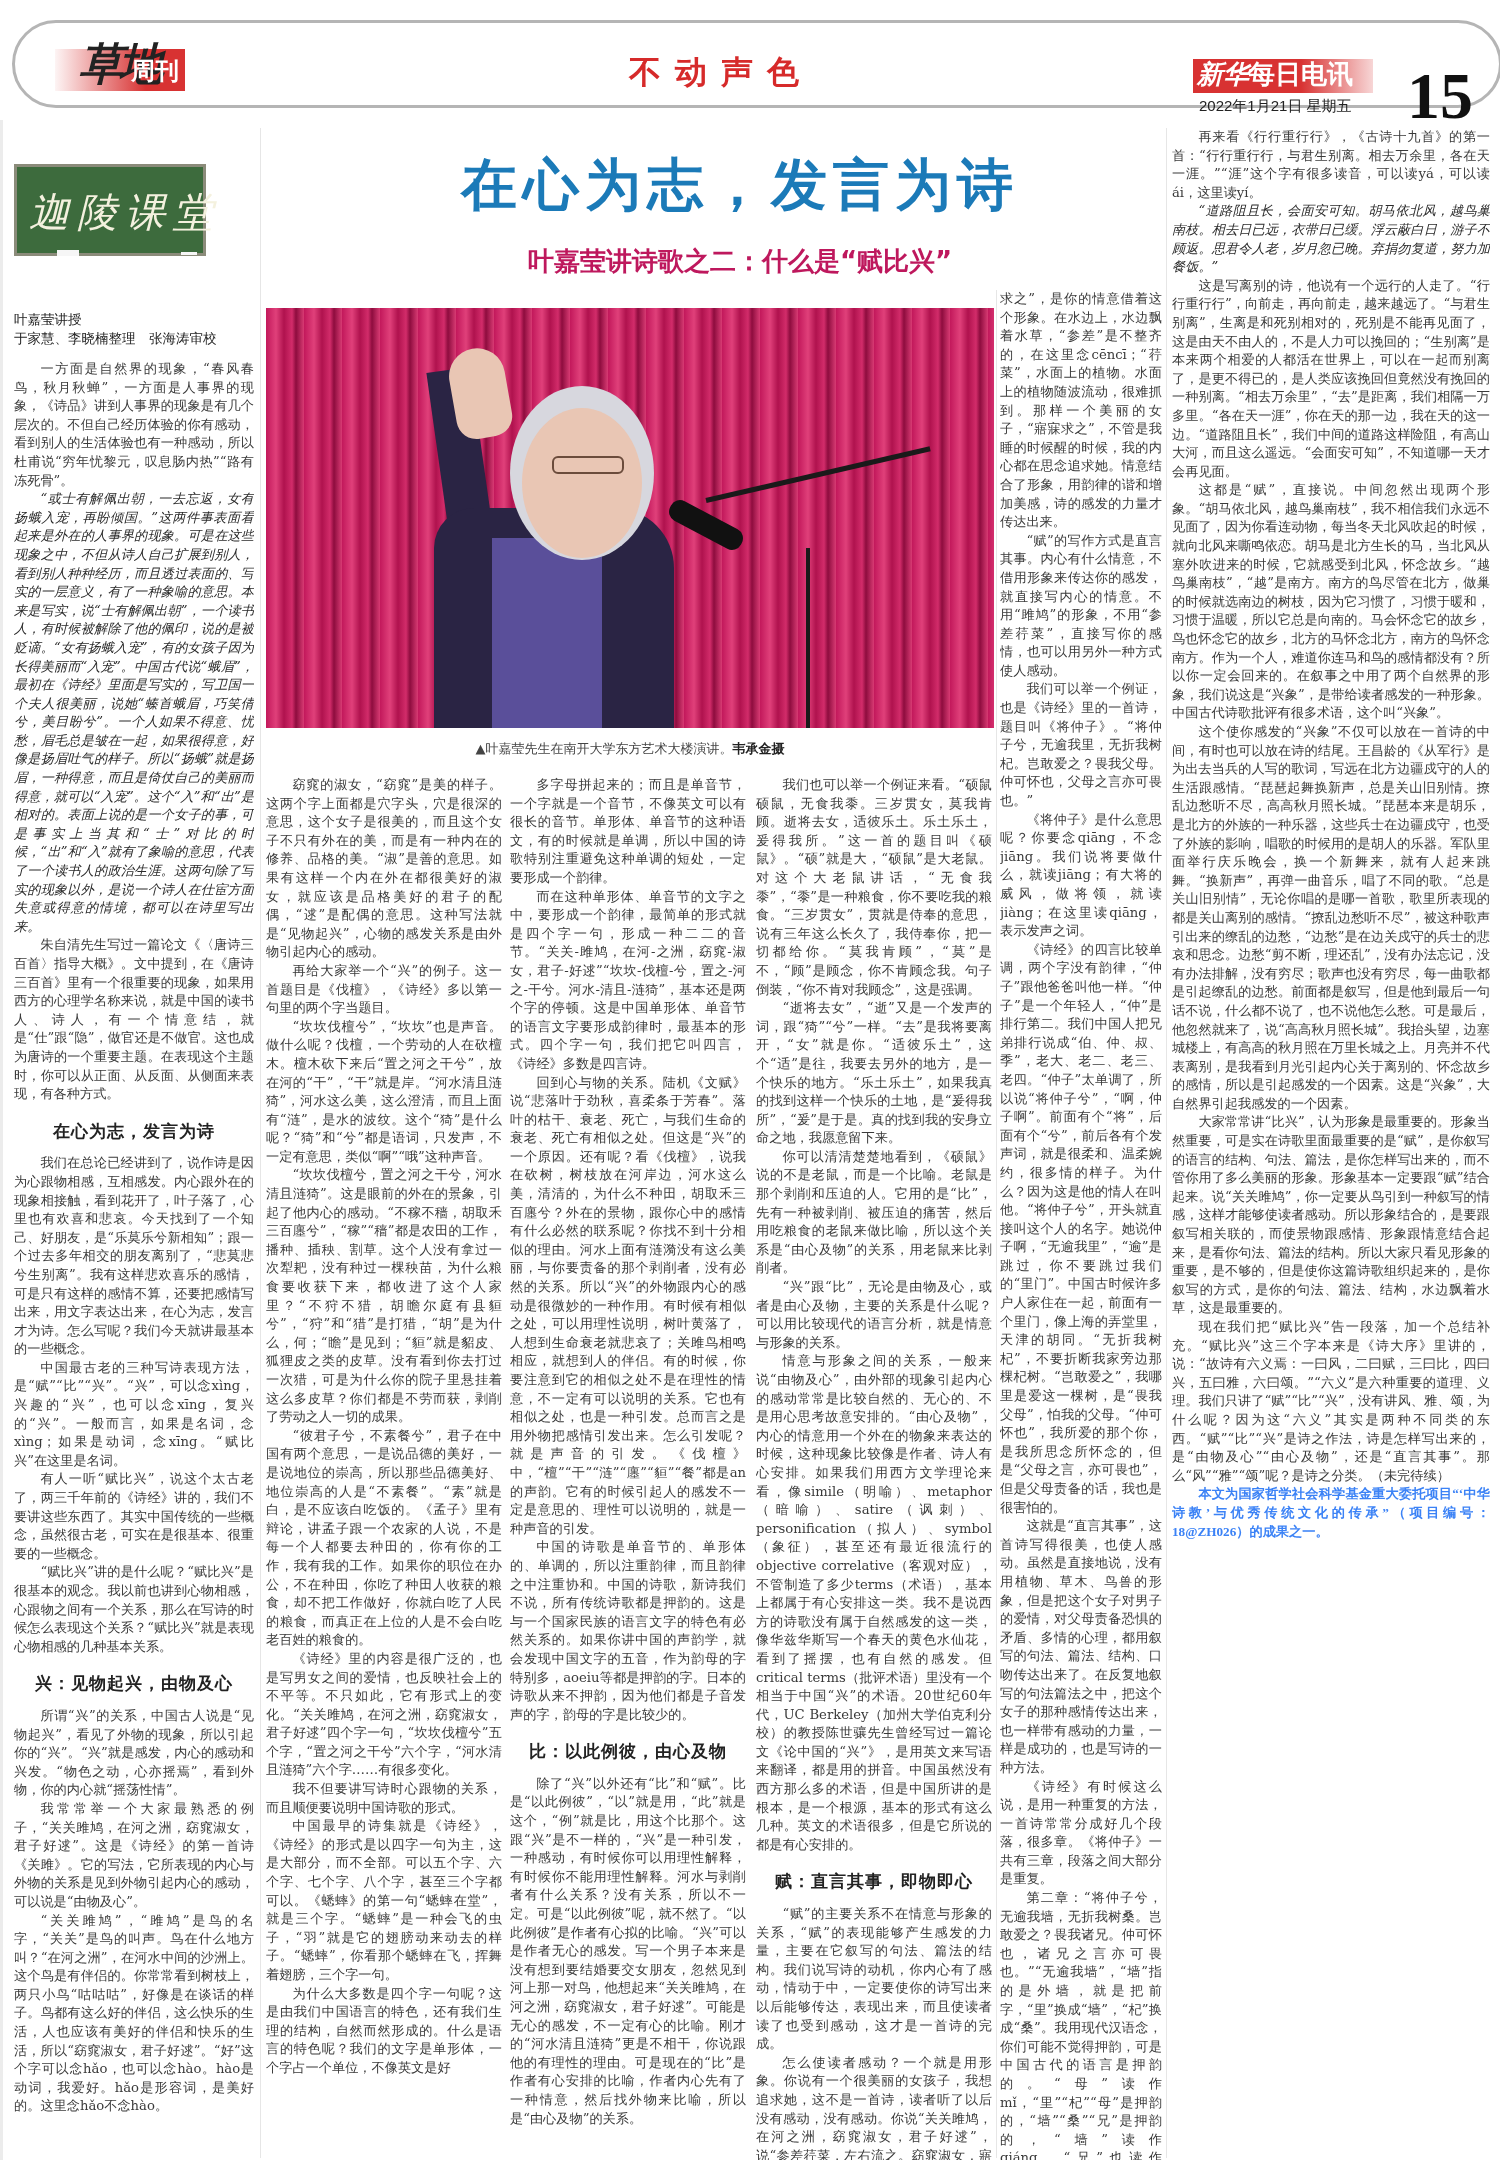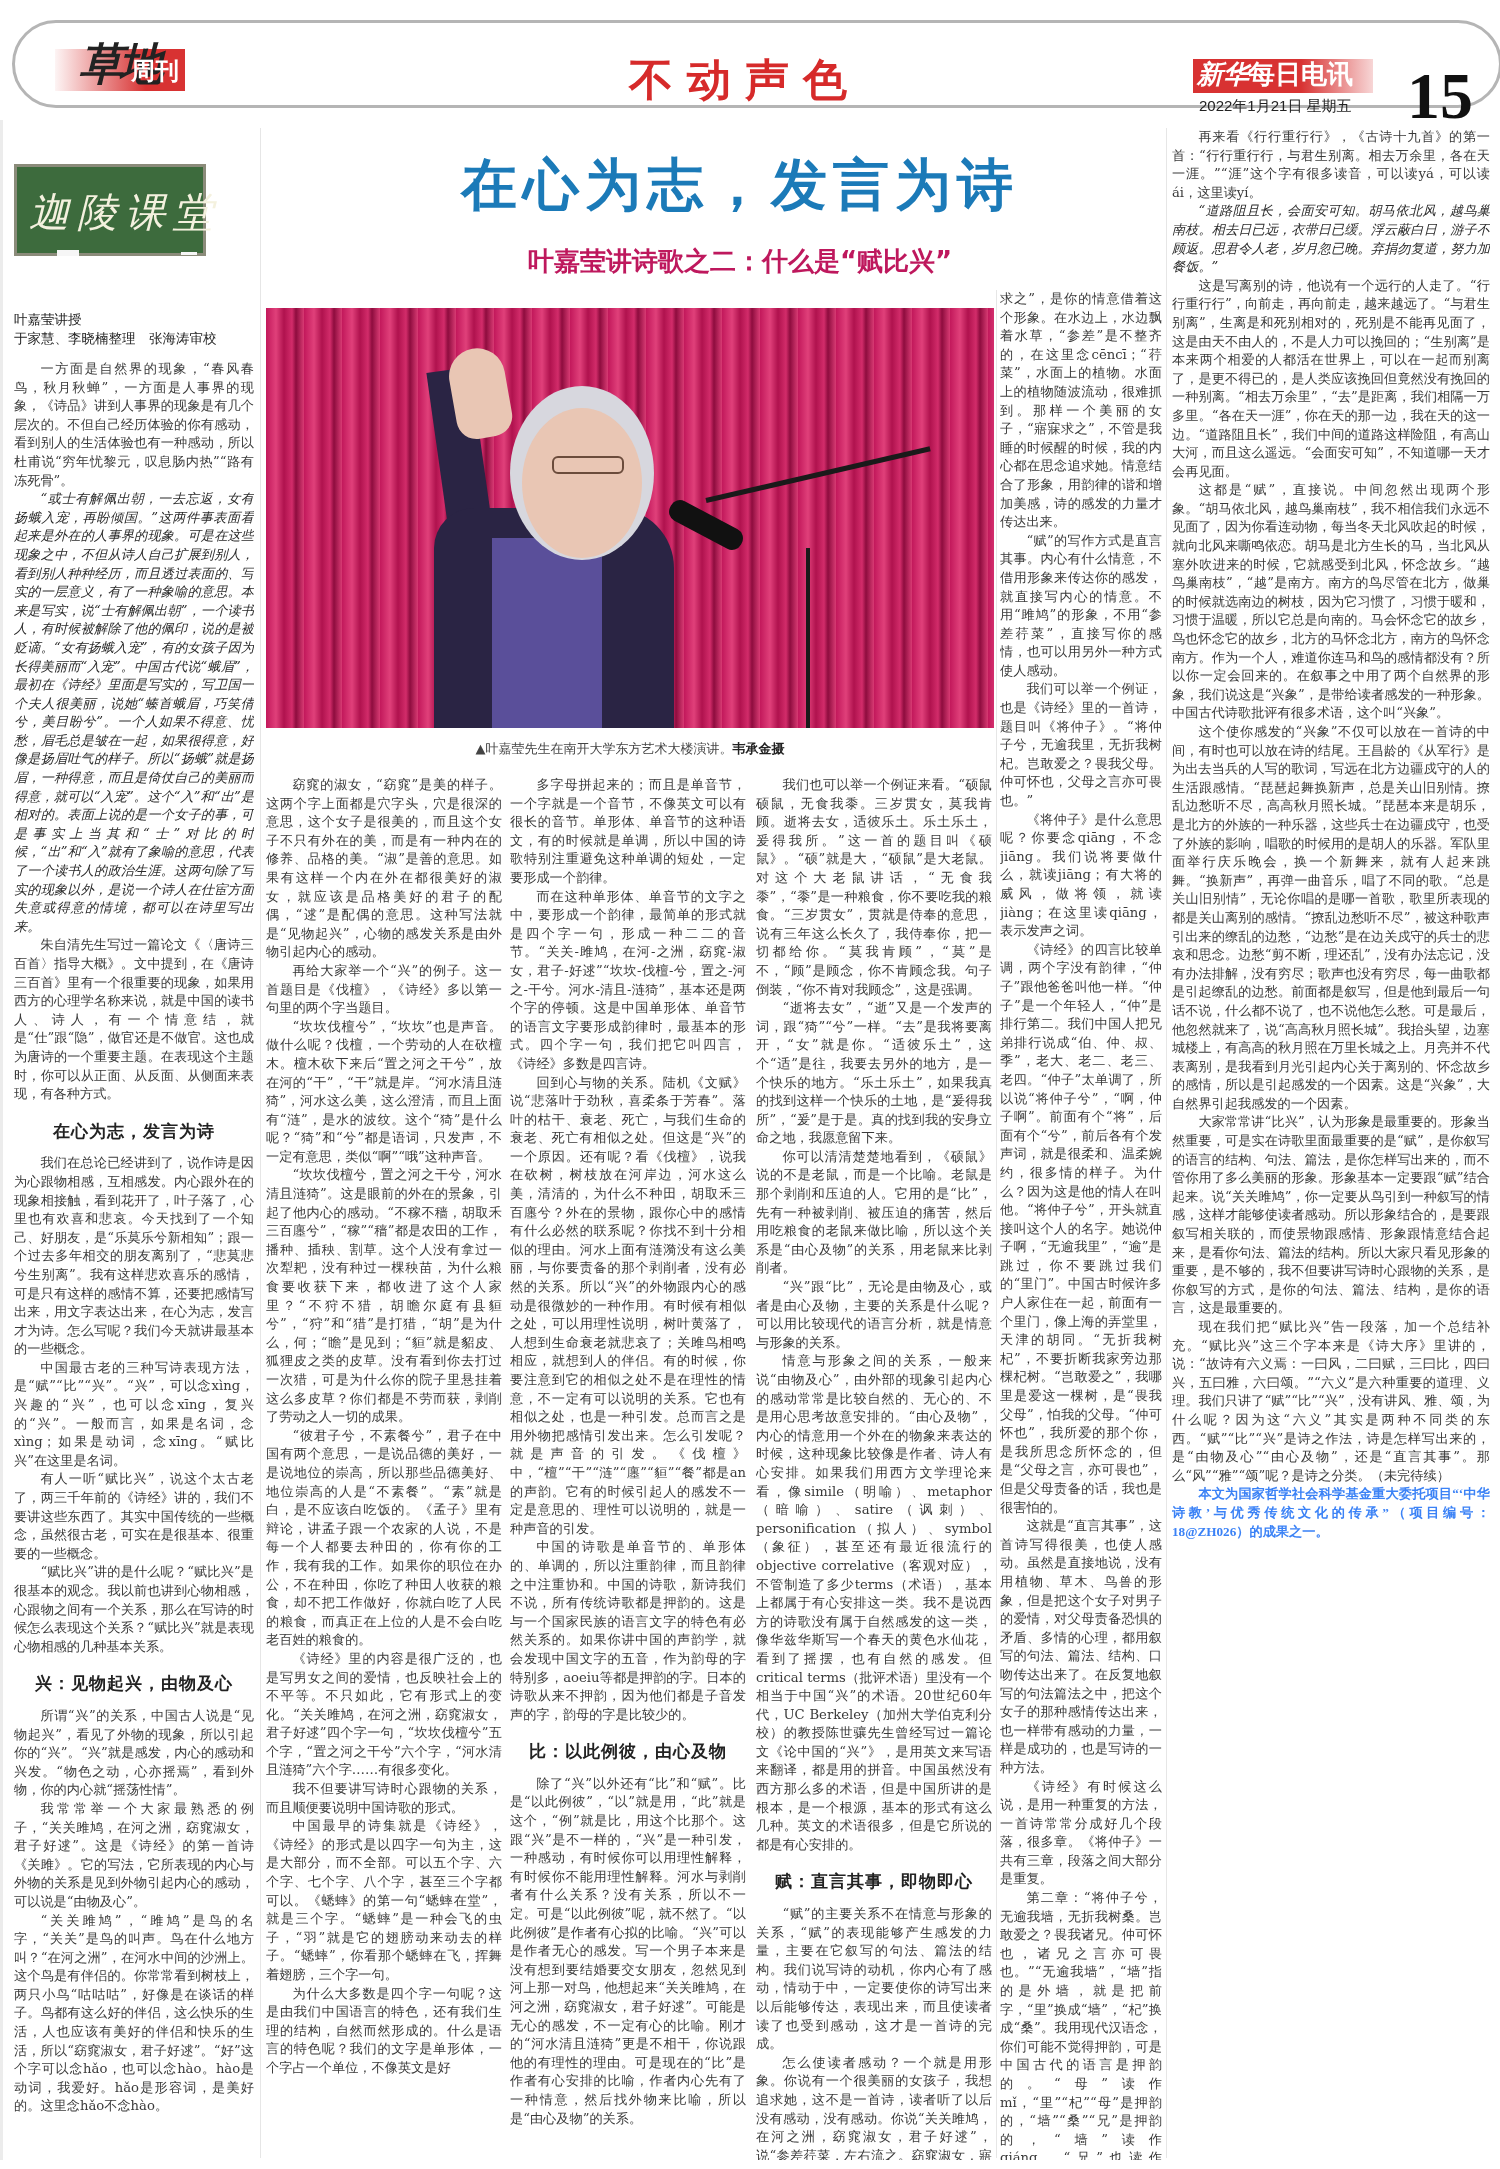--- a/index.html
+++ b/index.html
@@ -11,21 +11,21 @@
     position: absolute; left: 12px; top: 20px; width: 1490px; height: 88px;
     border: 3px solid #b5b5b5; border-left: 3px solid #b5b5b5;
     border-radius: 44px 44px 44px 44px; border-right-color: #b5b5b5;
   }
   .brand-left { position: absolute; left: 40px; top: 26px; height: 42px; width: 130px;
     background: linear-gradient(to right, rgba(216,50,50,0.05), #d83232 70%); }
   .brand-left .script { position: absolute; left: 24px; top: -14px; font-size: 44px; font-weight: bold;
     font-family: "DejaVu Serif", serif; color: #222; font-style: italic; letter-spacing: -4px; }
   .brand-left .weekly { position: absolute; right: 6px; top: 6px; color: #fff; font-size: 24px;
     font-family: Liberation Serif, serif; font-weight: bold; }
-  .section-title { position: absolute; left: 614px; top: 28px; font-size: 44px; font-weight: bold;
+  .section-title { position: absolute; left: 614px; top: 28px; font-size: 32px; font-weight: bold;
     color: #d62a2a; letter-spacing: 14px; font-family: "DejaVu Serif", serif; }
   .brand-right { position: absolute; left: 1178px; top: 36px; width: 180px; height: 34px;
     background: linear-gradient(to right, #d83232 60%, rgba(216,50,50,0.2)); padding-left: 32px; }
   .brand-right .name { position: absolute; left: 4px; top: -2px; color: #fff; font-size: 26px; font-weight: bold;
     font-family: "DejaVu Sans", sans-serif; white-space: nowrap; }
   .brand-right .name .xh { font-style: italic; font-family: "DejaVu Serif", serif; }
   .pub-date { position: absolute; left: 1184px; top: 74px; font-size: 15px; color: #222;
     font-family: "Liberation Sans", sans-serif; white-space: nowrap; }
   .page-num { position: absolute; left: 1392px; top: 24px; font-size: 66px; font-weight: bold;
     color: #111; font-family: "Liberation Serif", serif; line-height: 1; margin-top: 16px; }
@@ -198,16 +198,16 @@
   <p>第二章：“将仲子兮，无逾我墙，无折我树桑。岂敢爱之？畏我诸兄。仲可怀也，诸兄之言亦可畏也。”“无逾我墙”，“墙”指的是外墙，就是把前字，“里”换成“墙”，“杞”换成“桑”。我用现代汉语念，你们可能不觉得押韵，可是中国古代的语言是押韵的。“母”读作mǐ，“里”“杞”“母”是押韵的，“墙”“桑”“兄”是押韵的，“墙”读作qiáng，“兄”也读作qiáng。所以就是在重复之中，在改变之中，声音也传达了情意。</p>
 
 </article>
 
 <article class="col c6">
   <p>再来看《行行重行行》，《古诗十九首》的第一首：“行行重行行，与君生别离。相去万余里，各在天一涯。”“涯”这个字有很多读音，可以读yá，可以读ái，这里读yí。</p>
   <p class="quote">“道路阻且长，会面安可知。胡马依北风，越鸟巢南枝。相去日已远，衣带日已缓。浮云蔽白日，游子不顾返。思君令人老，岁月忽已晚。弃捐勿复道，努力加餐饭。”</p>
   <p>这是写离别的诗，他说有一个远行的人走了。“行行重行行”，向前走，再向前走，越来越远了。“与君生别离”，生离是和死别相对的，死别是不能再见面了，这是由天不由人的，不是人力可以挽回的；“生别离”是本来两个相爱的人都活在世界上，可以在一起而别离了，是更不得已的，是人类应该挽回但竟然没有挽回的一种别离。“相去万余里”，“去”是距离，我们相隔一万多里。“各在天一涯”，你在天的那一边，我在天的这一边。“道路阻且长”，我们中间的道路这样险阻，有高山大河，而且这么遥远。“会面安可知”，不知道哪一天才会再见面。</p>
   <p>这都是“赋”，直接说。中间忽然出现两个形象。“胡马依北风，越鸟巢南枝”，我不相信我们永远不见面了，因为你看连动物，每当冬天北风吹起的时候，就向北风来嘶鸣依恋。胡马是北方生长的马，当北风从塞外吹进来的时候，它就感受到北风，怀念故乡。“越鸟巢南枝”，“越”是南方。南方的鸟尽管在北方，做巢的时候就选南边的树枝，因为它习惯了，习惯于暖和，习惯于温暖，所以它总是向南的。马会怀念它的故乡，鸟也怀念它的故乡，北方的马怀念北方，南方的鸟怀念南方。作为一个人，难道你连马和鸟的感情都没有？所以你一定会回来的。在叙事之中用了两个自然界的形象，我们说这是“兴象”，是带给读者感发的一种形象。中国古代诗歌批评有很多术语，这个叫“兴象”。</p>
   <p>这个使你感发的“兴象”不仅可以放在一首诗的中间，有时也可以放在诗的结尾。王昌龄的《从军行》是为出去当兵的人写的歌词，写远在北方边疆戍守的人的生活跟感情。“琵琶起舞换新声，总是关山旧别情。撩乱边愁听不尽，高高秋月照长城。”琵琶本来是胡乐，是北方的外族的一种乐器，这些兵士在边疆戍守，也受了外族的影响，唱歌的时候用的是胡人的乐器。军队里面举行庆乐晚会，换一个新舞来，就有人起来跳舞。“换新声”，再弹一曲音乐，唱了不同的歌。“总是关山旧别情”，无论你唱的是哪一首歌，歌里所表现的都是关山离别的感情。“撩乱边愁听不尽”，被这种歌声引出来的缭乱的边愁，“边愁”是在边关戍守的兵士的悲哀和思念。边愁“剪不断，理还乱”，没有办法忘记，没有办法排解，没有穷尽；歌声也没有穷尽，每一曲歌都是引起缭乱的边愁。前面都是叙写，但是他到最后一句话不说，什么都不说了，也不说他怎么愁。可是最后，他忽然就来了，说“高高秋月照长城”。我抬头望，边塞城楼上，有高高的秋月照在万里长城之上。月亮并不代表离别，是我看到月光引起内心关于离别的、怀念故乡的感情，所以是引起感发的一个因素。这是“兴象”，大自然界引起我感发的一个因素。</p>
-  <p>大家常常讲“比兴”，认为形象是最重要的。形象当然重要，可是实在诗歌里面最重要的是“赋”，是你叙写的语言的结构、句法、篇法，是你怎样写出来的，而不管你用了多么美丽的形象。形象基本一定要跟“赋”结合起来。说“关关雎鸠”，你一定要从鸟引到一种叙写的情感，这样才能够使读者感动。所以形象结合的，是要跟叙写相关联的，而使景物跟感情、形象跟情意结合起来，是看你句法、篇法的结构。所以大家只看见形象的重要，是不够的，我不但要讲写诗时心跟物的关系，是你叙写的方式，是你的句法、篇法、结构，是你的语言，这是最重要的。</p>
+  <p>大家常常讲“比兴”，认为形象是最重要的。形象当然重要，可是实在诗歌里面最重要的是“赋”，是你叙写的语言的结构、句法、篇法，是你怎样写出来的，而不管你用了多么美丽的形象。形象基本一定要跟“赋”结合起来。说“关关雎鸠”，你一定要从鸟引到一种叙写的情感，这样才能够使读者感动。所以形象结合的，是要跟叙写相关联的，而使景物跟感情、形象跟情意结合起来，是看你句法、篇法的结构。所以大家只看见形象的重要，是不够的，但是使你这篇诗歌组织起来的，是你叙写的方式，是你的句法、篇法、结构，水边飘着水草，这是最重要的。</p>
   <p>现在我们把“赋比兴”告一段落，加一个总结补充。“赋比兴”这三个字本来是《诗大序》里讲的，说：“故诗有六义焉：一曰风，二曰赋，三曰比，四曰兴，五曰雅，六曰颂。”“六义”是六种重要的道理、义理。我们只讲了“赋”“比”“兴”，没有讲风、雅、颂，为什么呢？因为这“六义”其实是两种不同类的东西。“赋”“比”“兴”是诗之作法，诗是怎样写出来的，是“由物及心”“由心及物”，还是“直言其事”。那么“风”“雅”“颂”呢？是诗之分类。（未完待续）</p>
   <p class="end-note">本文为国家哲学社会科学基金重大委托项目“‘中华诗教’与优秀传统文化的传承”（项目编号：18@ZH026）的成果之一。</p>
 </article>
 
 </body></html>

